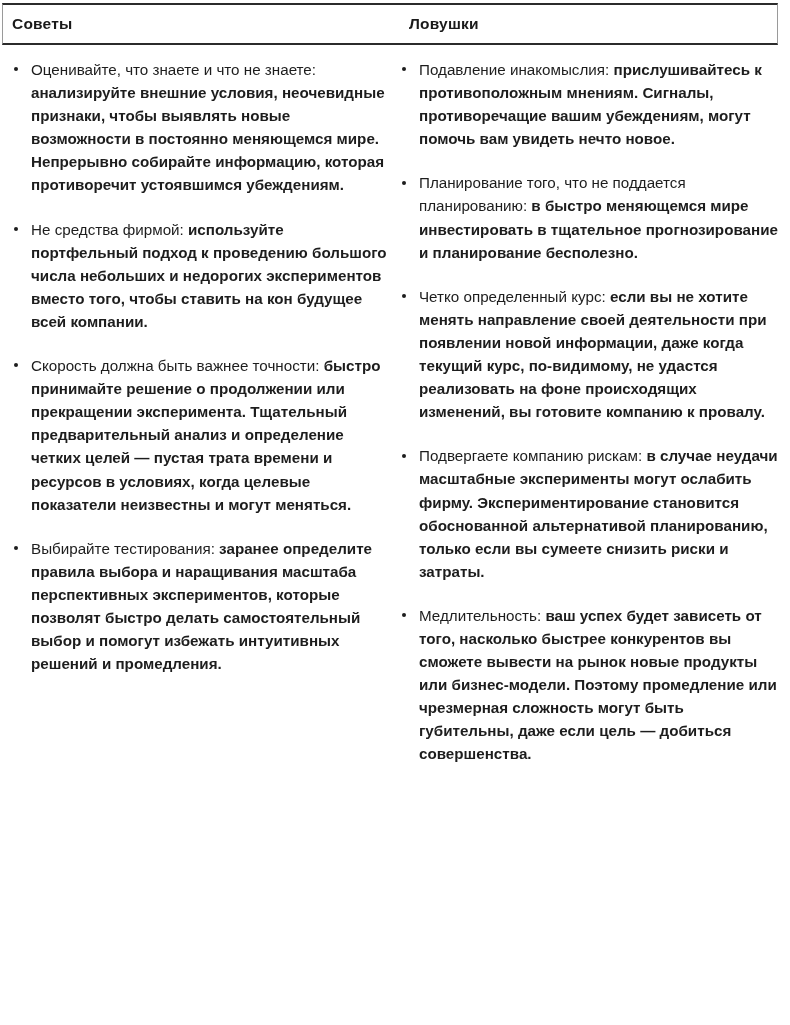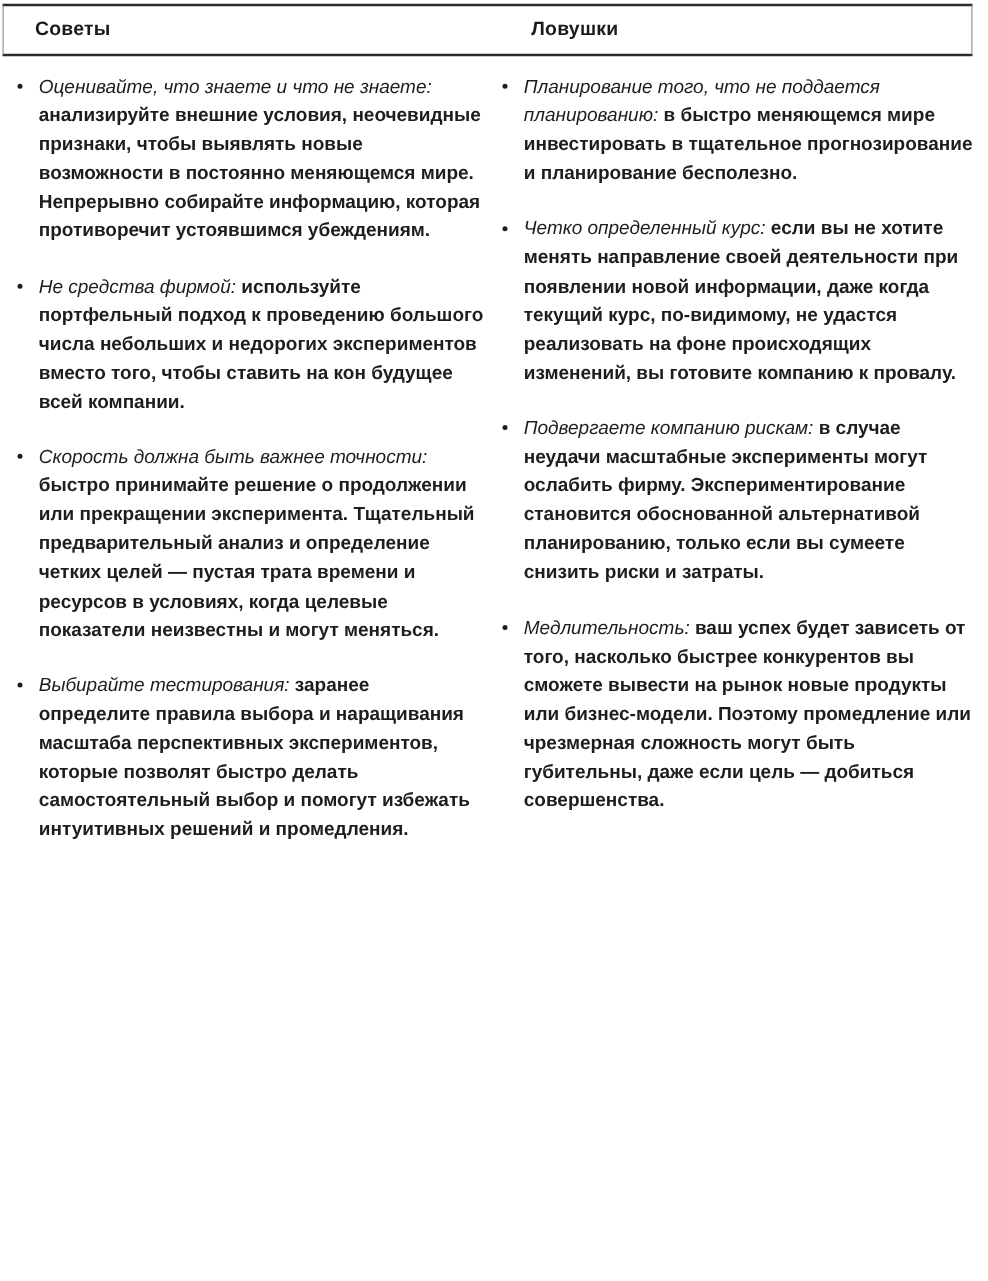--- a/index.html
+++ b/index.html
@@ -45,21 +45,21 @@
     align-items: center;
     box-sizing: border-box;
   }
   .header-cell {
     font-size: 15.5px;
     font-weight: bold;
     letter-spacing: 0.2px;
     color: #1a1a1a;
     white-space: nowrap;
   }
-  .header-cell.col1 { padding-left: 26px; width: 395px; }
+  .header-cell.col1 { padding-left: 10px; width: 395px; }
   .header-cell.col2 { padding-left: 2px; }
 
   
   .columns {
     position: absolute;
     left: 0;
     top: 58px;
     width: 790px;
     display: flex;
     align-items: flex-start;
@@ -89,21 +89,20 @@
   ul.bullets > li .dot {
     position: absolute;
     left: 2px;
     top: 0.62em;
     width: 4px;
     height: 4px;
     border-radius: 50%;
     background: #1d1d1d;
   }
   .lead {
-    font-style: italic;
   }
   .rest { font-style: normal; font-weight: bold; }
 </style>
 </head>
 <body>
 
 <div class="sheet">
 
   <div class="header-box"></div>
 
@@ -127,20 +126,23 @@
         </li>
         <li>
           <span class="dot"></span><span class="lead">Выбирайте тестирования:</span><span class="rest"> заранее определите правила выбора и наращивания масштаба перспективных экспериментов, которые позволят быстро делать самостоятельный выбор и помогут избежать интуитивных решений и промедления.</span>
         </li>
       </ul>
     </div>
 
     <div class="col col-right">
       <ul class="bullets">
         <li>
+          <span class="dot"></span><span class="lead">Подавление инакомыслия:</span><span class="rest"> прислушивайтесь к противоположным мнениям. Сигналы, противоречащие вашим убеждениям, могут помочь вам увидеть нечто новое.</span>
+        </li>
+        <li>
           <span class="dot"></span><span class="lead">Планирование того, что не поддается планированию:</span><span class="rest"> в быстро меняющемся мире инвестировать в тщательное прогнозирование и планирование бесполезно.</span>
         </li>
         <li>
           <span class="dot"></span><span class="lead">Четко определенный курс:</span><span class="rest"> если вы не хотите менять направление своей деятельности при появлении новой информации, даже когда текущий курс, по-видимому, не удастся реализовать на фоне происходящих изменений, вы готовите компанию к провалу.</span>
         </li>
         <li>
           <span class="dot"></span><span class="lead">Подвергаете компанию рискам:</span><span class="rest"> в случае неудачи масштабные эксперименты могут ослабить фирму. Экспериментирование становится обоснованной альтернативой планированию, только если вы сумеете снизить риски и затраты.</span>
         </li>
         <li>
           <span class="dot"></span><span class="lead">Медлительность:</span><span class="rest"> ваш успех будет зависеть от того, насколько быстрее конкурентов вы сможете вывести на рынок новые продукты или бизнес-модели. Поэтому промедление или чрезмерная сложность могут быть губительны, даже если цель — добиться совершенства.</span>

